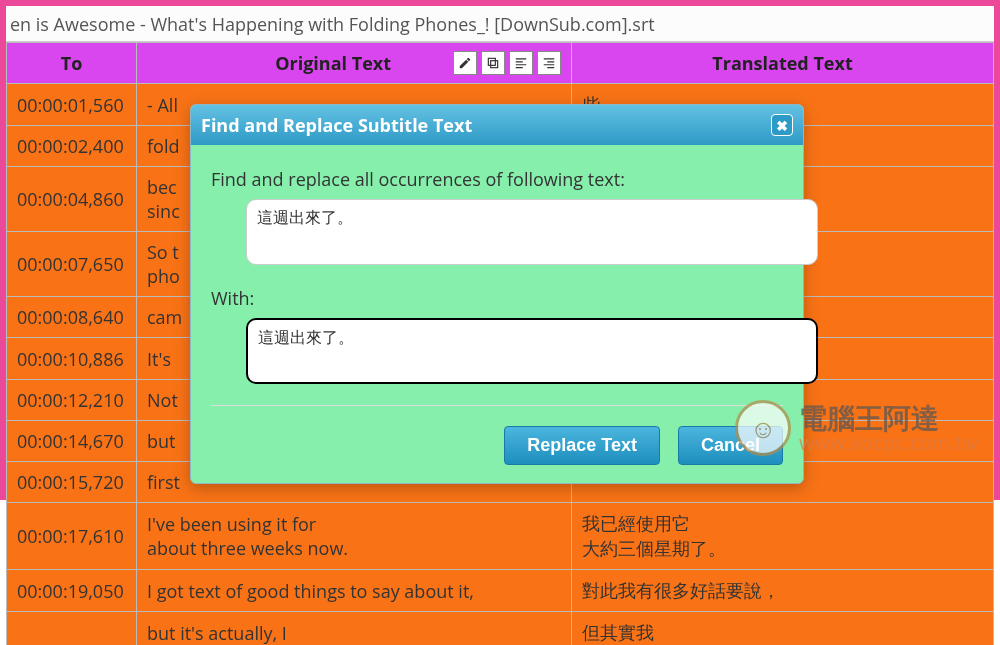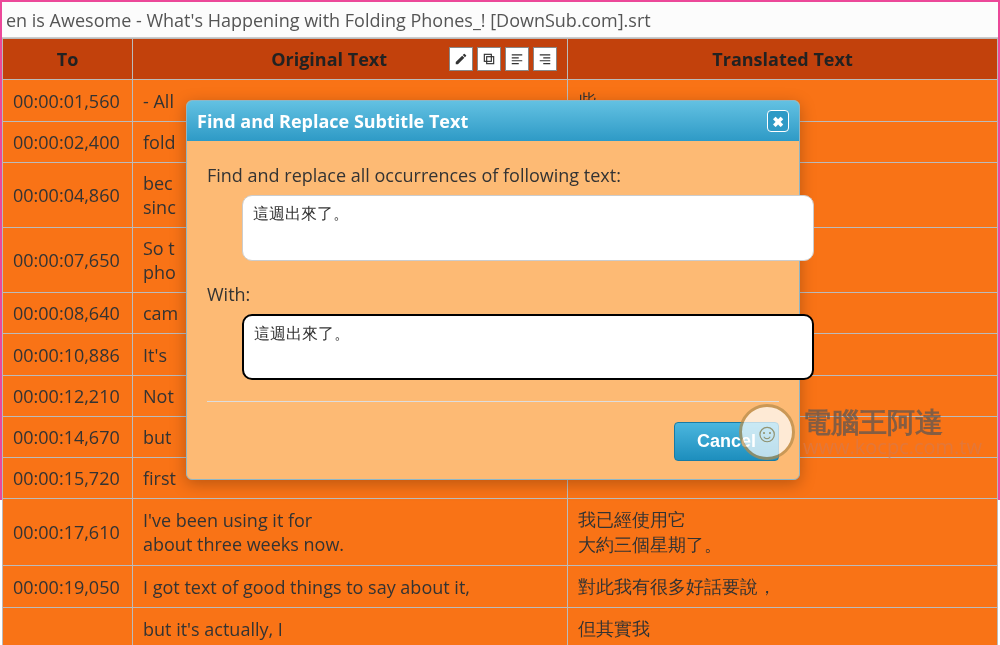--- a/index.html
+++ b/index.html
@@ -1,45 +1,45 @@
 <!DOCTYPE html>
 <html><head>
 <meta charset="utf-8">
 <style>
   * { box-sizing: border-box; margin: 0; padding: 0; }
   html, body {
     width: 1000px; height: 645px; overflow: hidden;
     font-family: "Segoe UI", "Open Sans", "Noto Sans", Arial, sans-serif;
     background: #fff; font-size: 16px; color: #333;
   }
-  .frame { border: 2px solid #ec4899; width: 1000px; height: 500px; position: relative; }
+  .frame { border: 6px solid #ec4899; width: 1000px; height: 500px; position: relative; }
   .app-title {
     height: 36px; line-height: 36px; padding-left: 4px; font-size: 18px; color: #555;
     border-bottom: 1px solid #ccc; background: #fcfcfc; white-space: nowrap; overflow: hidden;
   }
   table.sub { width: 100%; border-collapse: collapse; table-layout: fixed; }
   table.sub th, table.sub td {
     border: 1px solid #bbb; padding: 8px 10px; text-align: left; font-size: 18px; background: #f97316;
     vertical-align: middle; color: #333;
   }
-  table.sub th { background: #c2410c; font-weight: 700; color: #222; text-align: center; }
+  table.sub th { background: #d946ef; font-weight: 700; color: #222; text-align: center; }
   col.c-to { width: 130px; }
   col.c-orig { width: 435px; }
   col.c-trans { width: auto; }
   .th-orig-inner { display: flex; align-items: center; justify-content: flex-end; gap: 62px; }
   .toolbar-icons { display: flex; gap: 4px; }
   .tb-btn {
     width: 24px; height: 24px; border: 1px solid #888; background: #fff;
     display: flex; align-items: center; justify-content: center; cursor: pointer;
   }
   .row-tall td { height: 64px; }
   
   .modal {
     position: absolute; top: 98px; left: 184px; width: 614px;
-    background: #fdba74; border: 1px solid #8fb6c5; border-radius: 6px;
+    background: #86efac; border: 1px solid #8fb6c5; border-radius: 6px;
     box-shadow: 0 4px 16px rgba(0,0,0,0.25);
     display: flex; flex-direction: column;
   }
   .modal-header {
     height: 40px; background: linear-gradient(#63c1e2, #2e9ac6);
     color: #fff; font-weight: 700; font-size: 18px;
     border-radius: 5px 5px 0 0; display: flex; align-items: center;
     padding: 0 10px; justify-content: space-between;
   }
   .modal-close {
@@ -195,20 +195,21 @@
       <span class="modal-close">✖</span>
     </div>
     <div class="modal-body">
       <div class="modal-label">Find and replace all occurrences of following text:</div>
       <textarea style="">這週出來了。</textarea>
       <div class="modal-label" style="margin-top:16px">With:</div>
       <textarea class="focus" style="">這週出來了。</textarea>
       <div class="modal-sep"></div>
     </div>
     <div class="modal-footer">
+      <button class="btn">Replace Text</button>
       <button class="btn">Cancel</button>
     </div>
   </div>
 
   <div class="watermark">
     <div class="wm-face">☺</div>
     <div class="wm-txt">
       <span class="wm-main">電腦王阿達</span>
       <span class="wm-link">www.kocpc.com.tw</span>
     </div>

